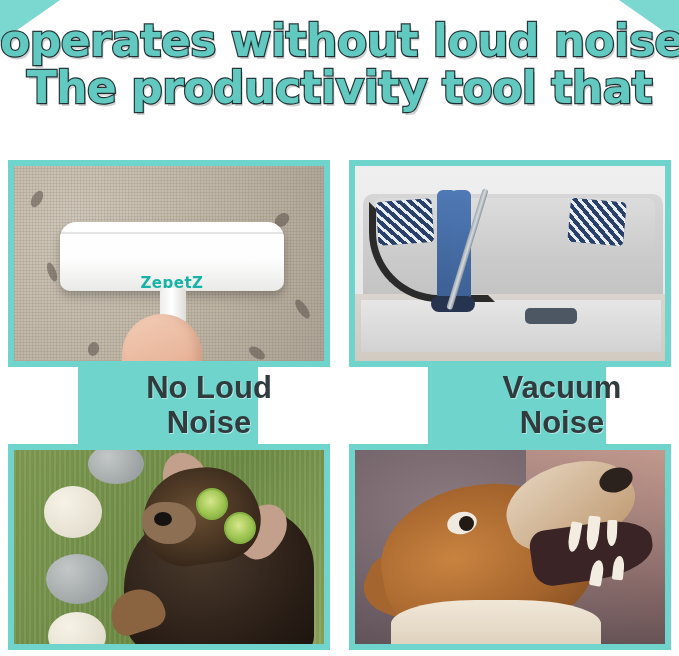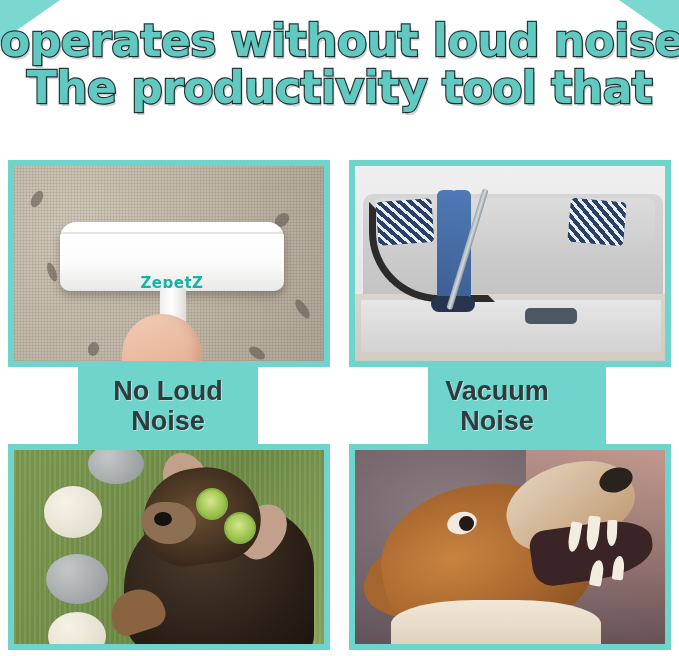--- a/index.html
+++ b/index.html
@@ -244,27 +244,28 @@
   .band-label {
     position: absolute;
     top: 371px;
     height: 70px;
     display: flex;
     flex-direction: column;
     align-items: center;
     justify-content: center;
     line-height: 1.12;
     font-weight: bold;
-    font-size: 27px;
+    font-size: 31px;
     color: #313b3d;
     text-shadow: 1px 1px 0 rgba(255,255,255,.45);
     font-family: "Liberation Sans", sans-serif;
+    padding-left: 41px;
   }
   #label-left  { left: 78px;  width: 180px; }
-  #label-right { left: 408px; width: 178px; }
+  #label-right { left: 432px; width: 178px; }
   .band-label span { display: block; }
 
   .vs {
     position: absolute;
     left: 258px; top: 367px;
     width: 170px; height: 78px;
     display: flex; align-items: center; justify-content: center;
     background: #ffffff;
     font-family: "DejaVu Sans", sans-serif;
     font-weight: bold;

